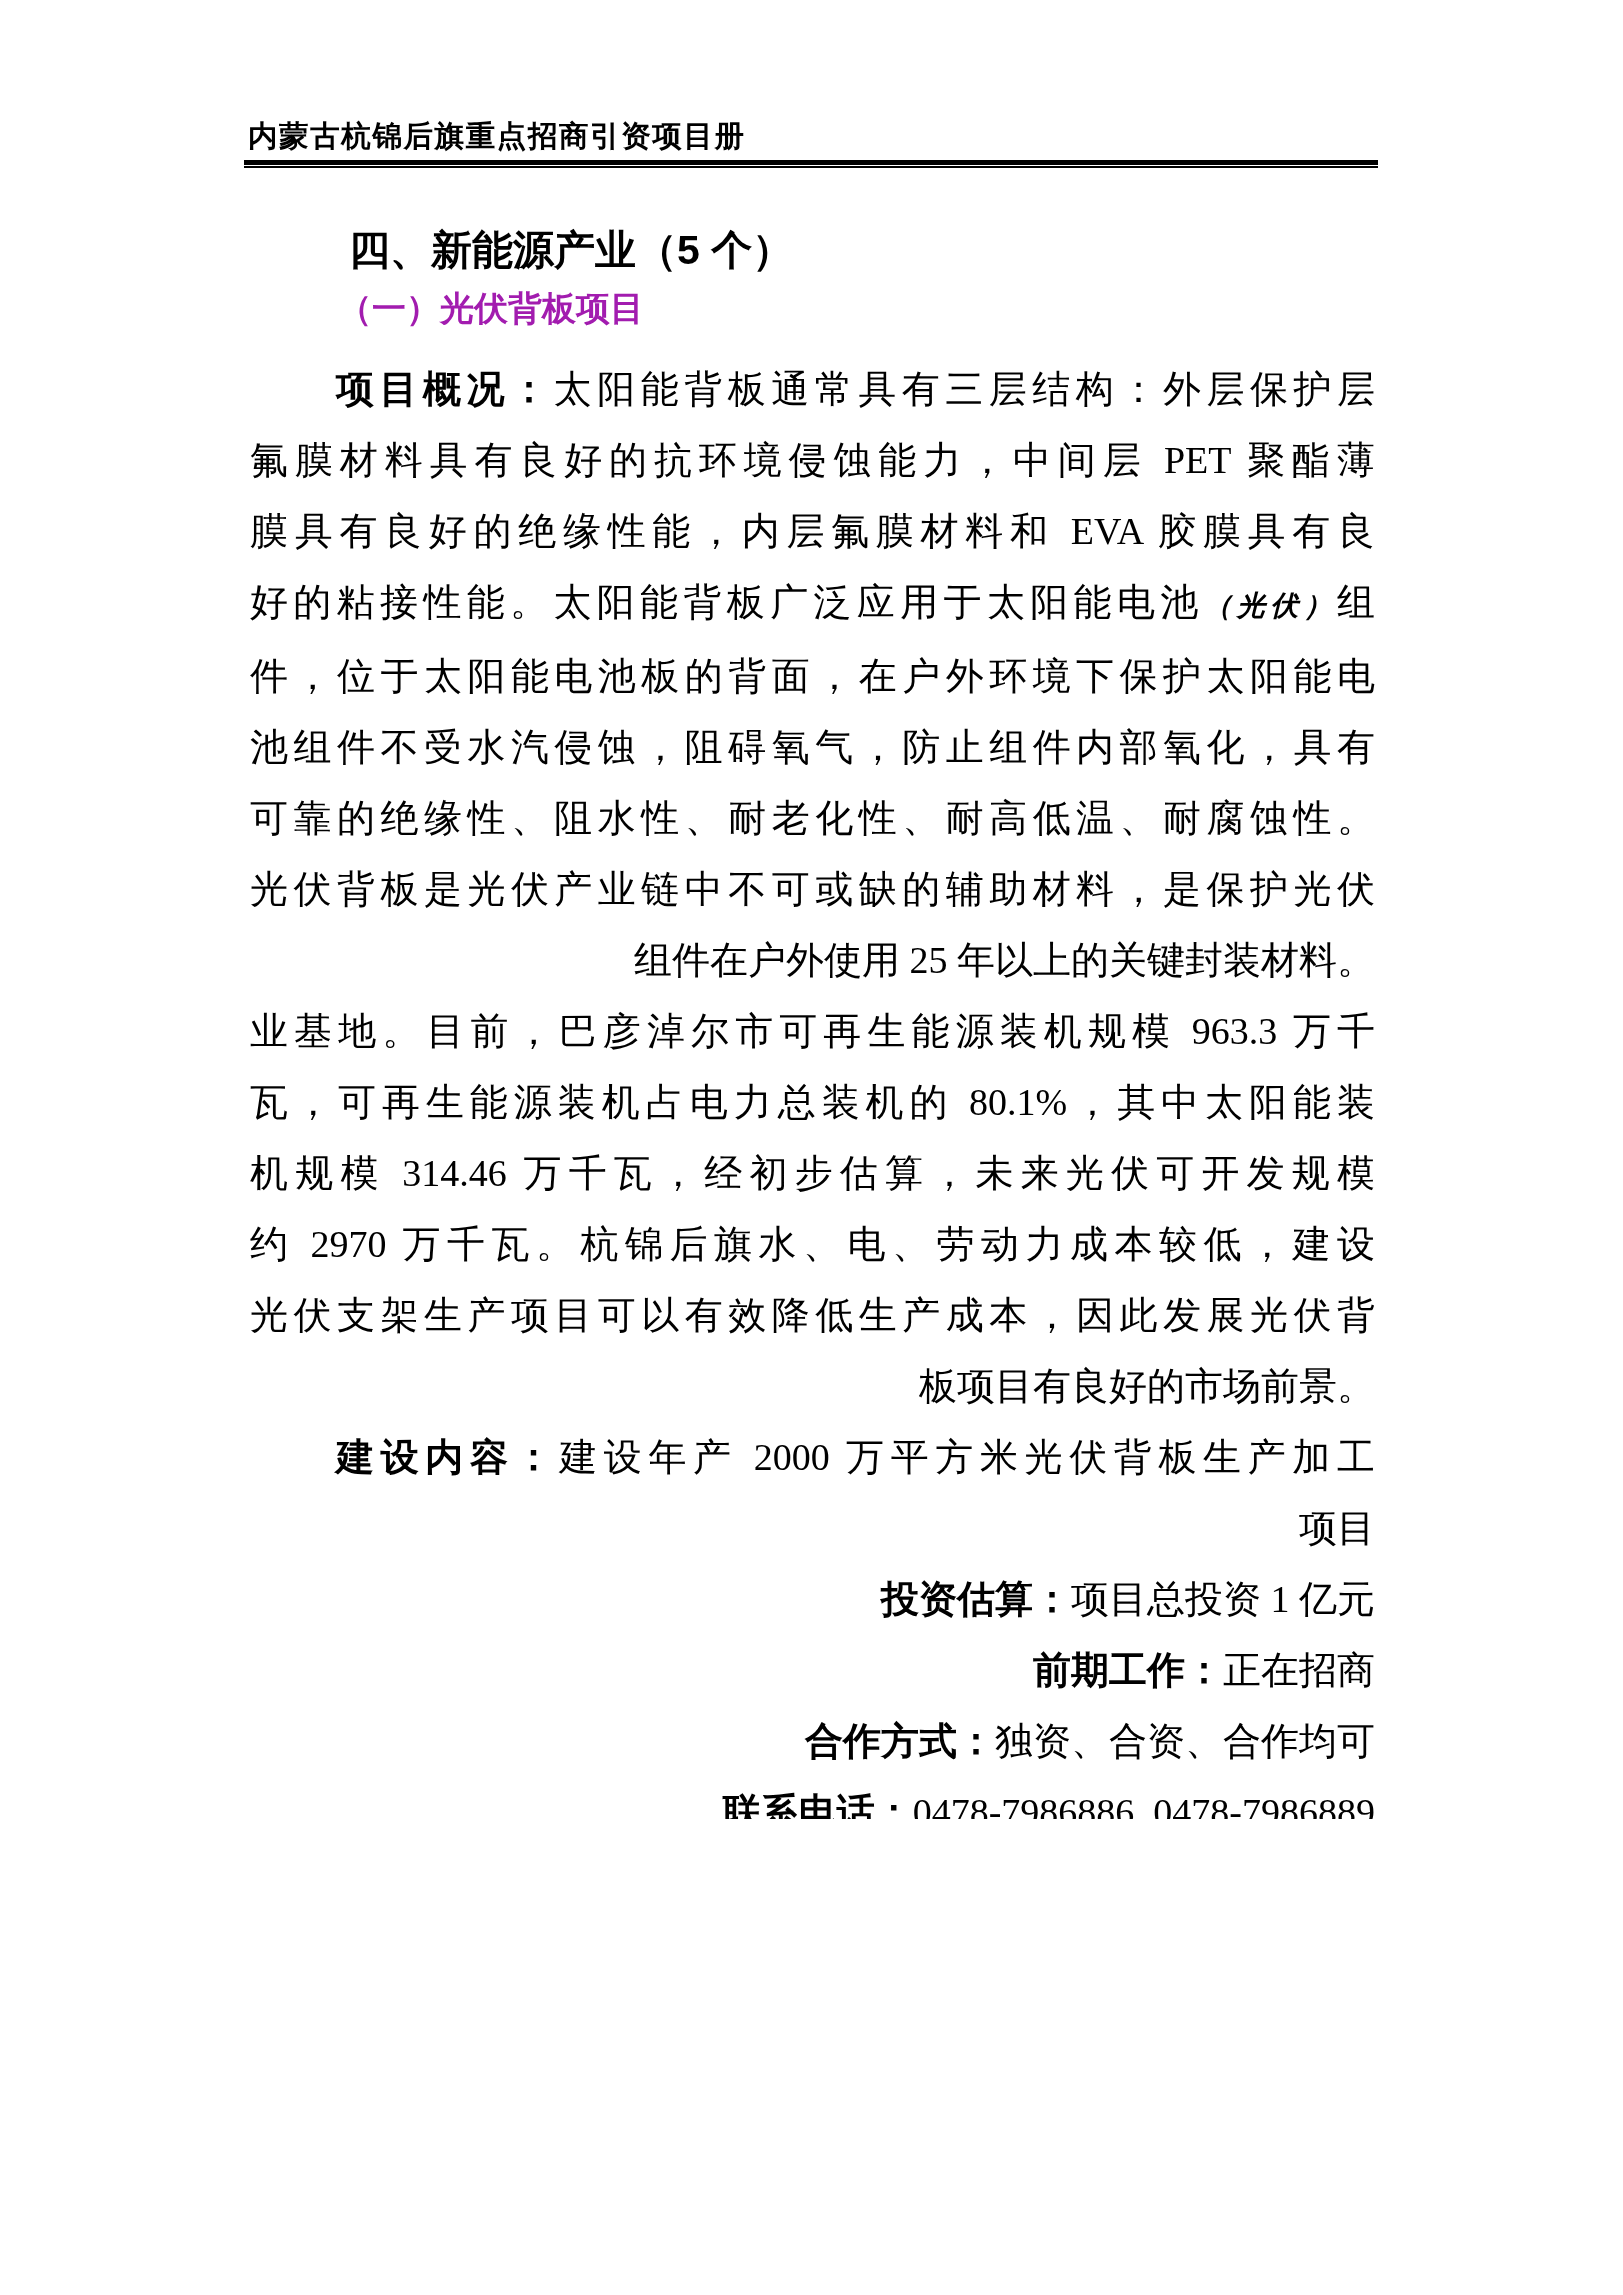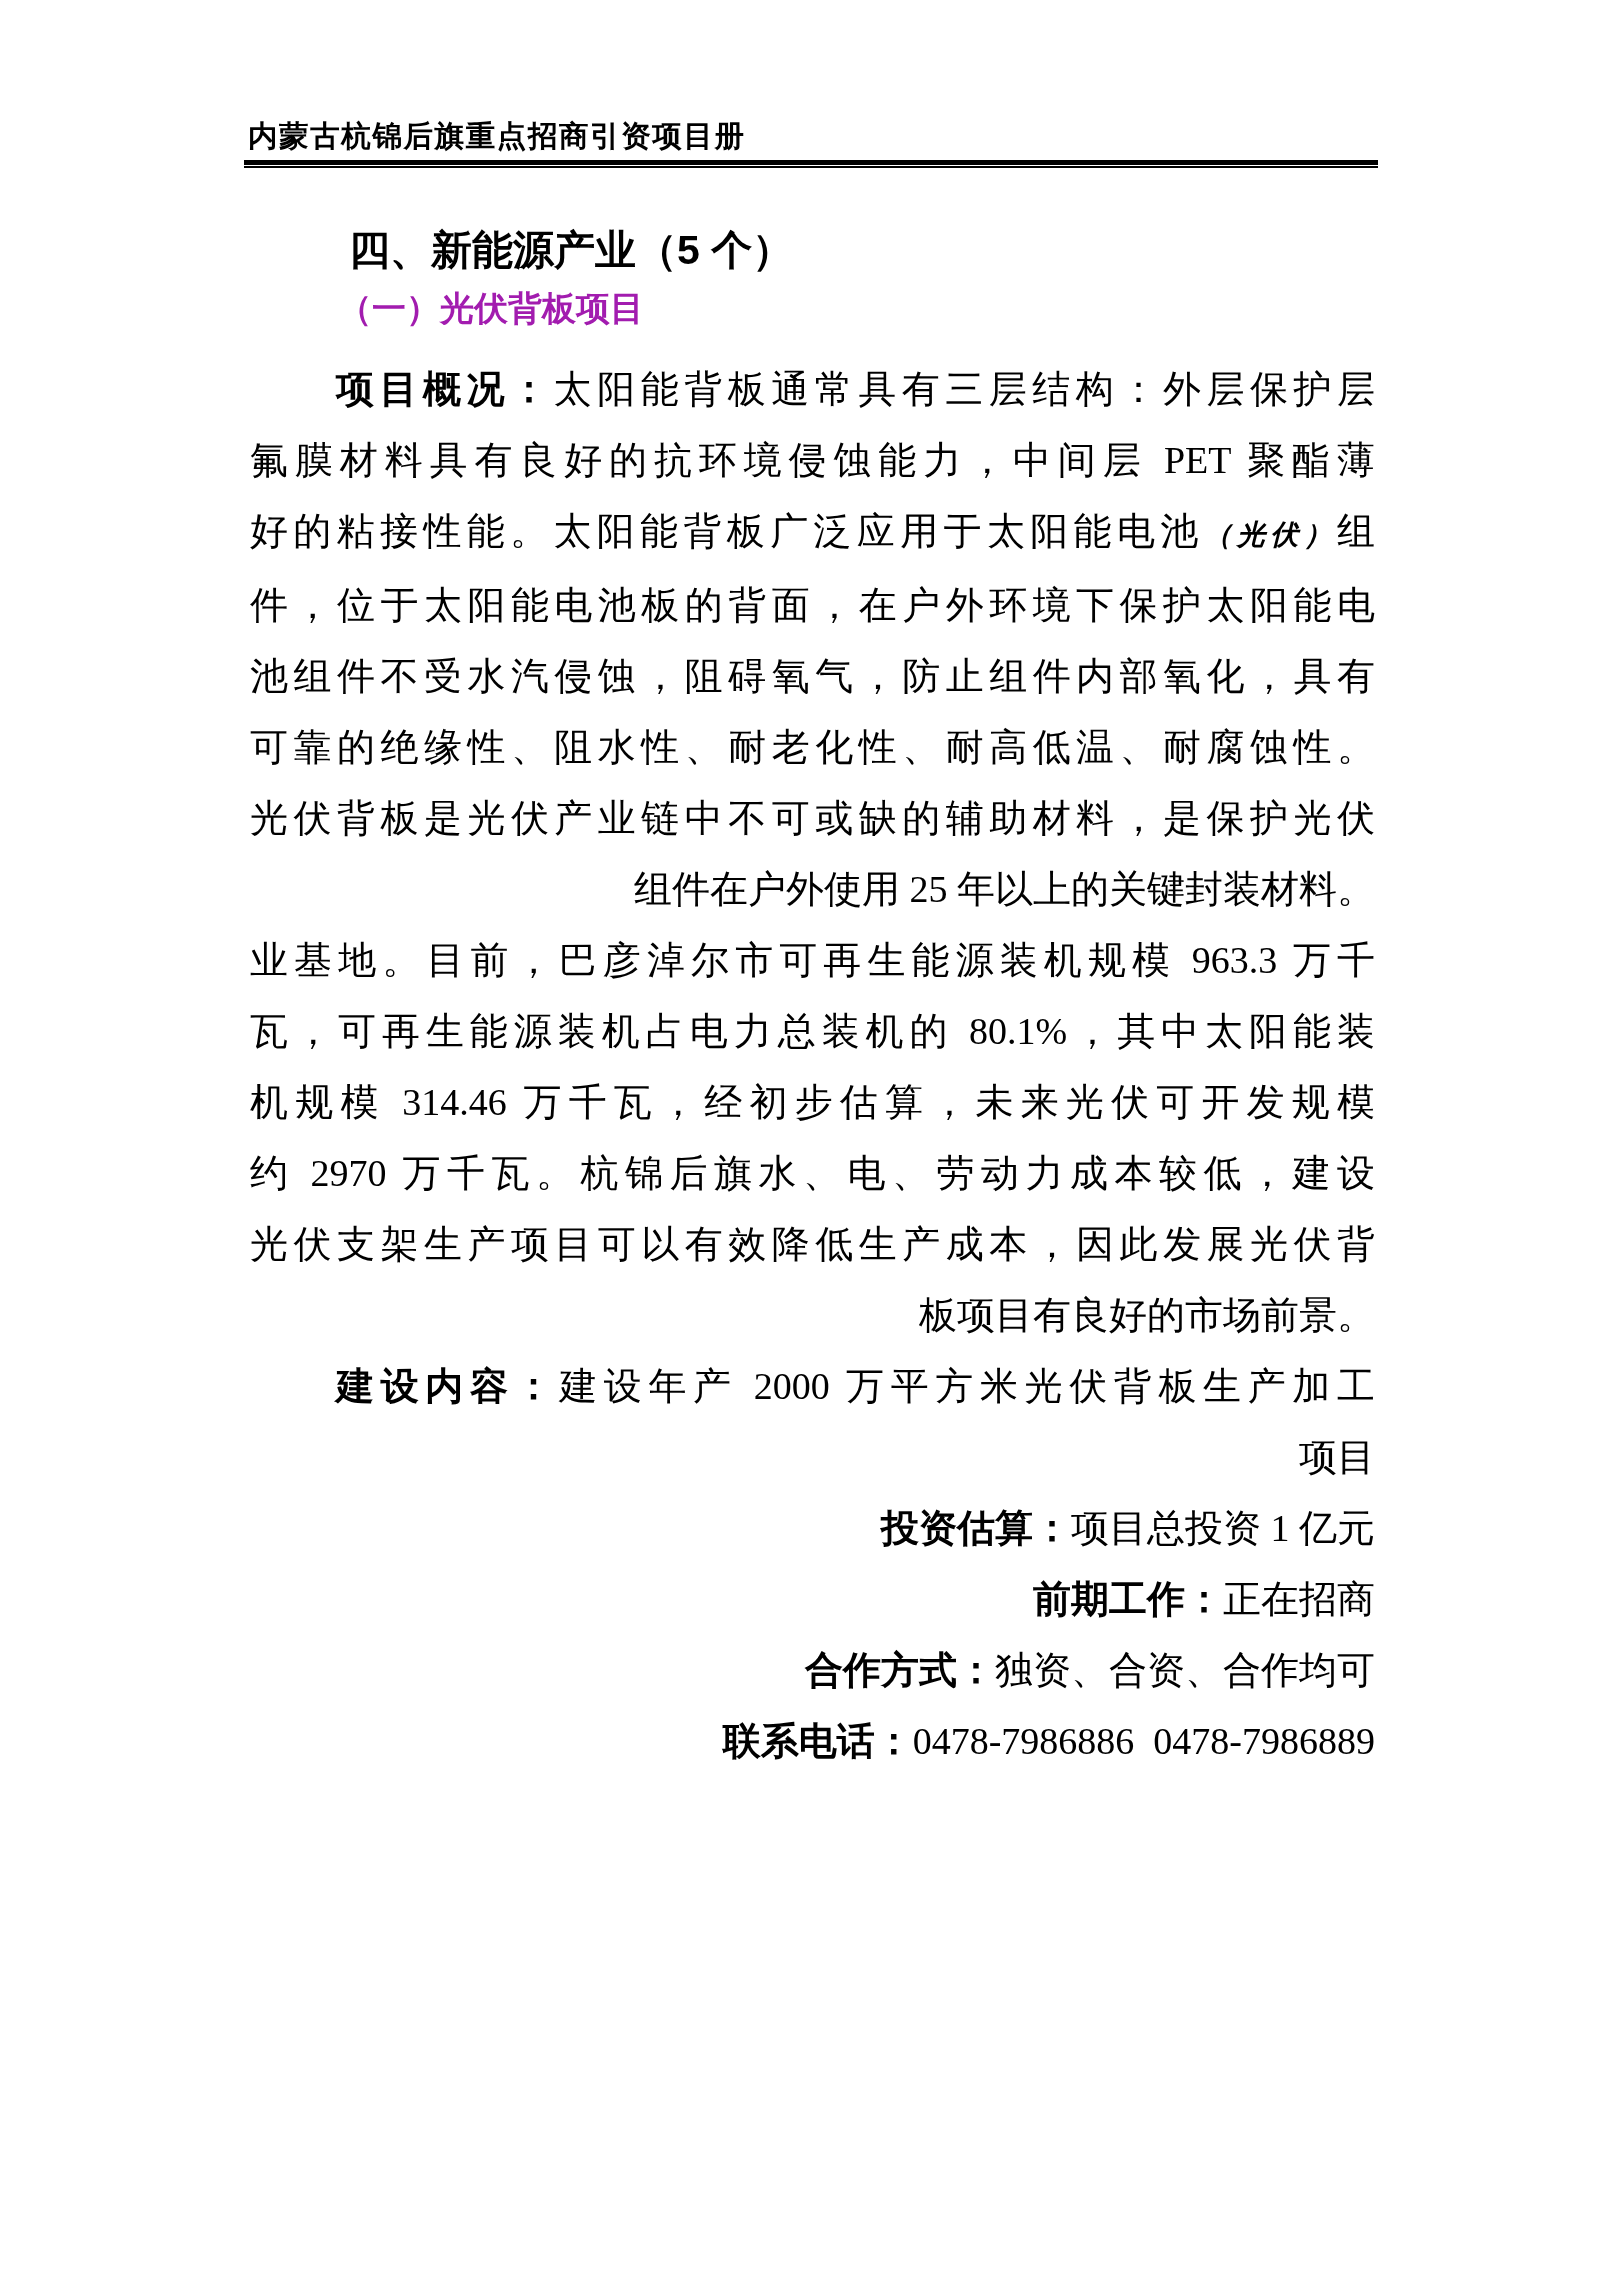--- a/index.html
+++ b/index.html
@@ -119,20 +119,21 @@
     </div>
   </header>
 
   <h1 class="section-title">四、新能源产业（5 个）</h1>
 
   <h2 class="subsection-title">（一）光伏背板项目</h2>
 
   <main class="doc-body" id="doc-body">
       <div class="doc-line indent justify"><span class="seg-label">项目概况：</span><span class="seg-normal">太阳能背板通常具有三层结构：外层保护层</span></div>
       <div class="doc-line justify"><span class="seg-normal">氟膜材料具有良好的抗环境侵蚀能力，中间层 PET 聚酯薄</span></div>
+      <div class="doc-line justify"><span class="seg-normal">膜具有良好的绝缘性能，内层氟膜材料和 EVA 胶膜具有良</span></div>
       <div class="doc-line justify"><span class="seg-normal">好的粘接性能。太阳能背板广泛应用于太阳能电池</span><span class="seg-small">（光伏）</span><span class="seg-normal">组</span></div>
       <div class="doc-line justify"><span class="seg-normal">件，位于太阳能电池板的背面，在户外环境下保护太阳能电</span></div>
       <div class="doc-line justify"><span class="seg-normal">池组件不受水汽侵蚀，阻碍氧气，防止组件内部氧化，具有</span></div>
       <div class="doc-line justify"><span class="seg-normal">可靠的绝缘性、阻水性、耐老化性、耐高低温、耐腐蚀性。</span></div>
       <div class="doc-line justify"><span class="seg-normal">光伏背板是光伏产业链中不可或缺的辅助材料，是保护光伏</span></div>
       <div class="doc-line"><span class="seg-normal">组件在户外使用 25 年以上的关键封装材料。</span></div>
       <div class="doc-line justify"><span class="seg-normal">业基地。目前，巴彦淖尔市可再生能源装机规模 963.3 万千</span></div>
       <div class="doc-line justify"><span class="seg-normal">瓦，可再生能源装机占电力总装机的 80.1%，其中太阳能装</span></div>
       <div class="doc-line justify"><span class="seg-normal">机规模 314.46 万千瓦，经初步估算，未来光伏可开发规模</span></div>
       <div class="doc-line justify"><span class="seg-normal">约 2970 万千瓦。杭锦后旗水、电、劳动力成本较低，建设</span></div>

